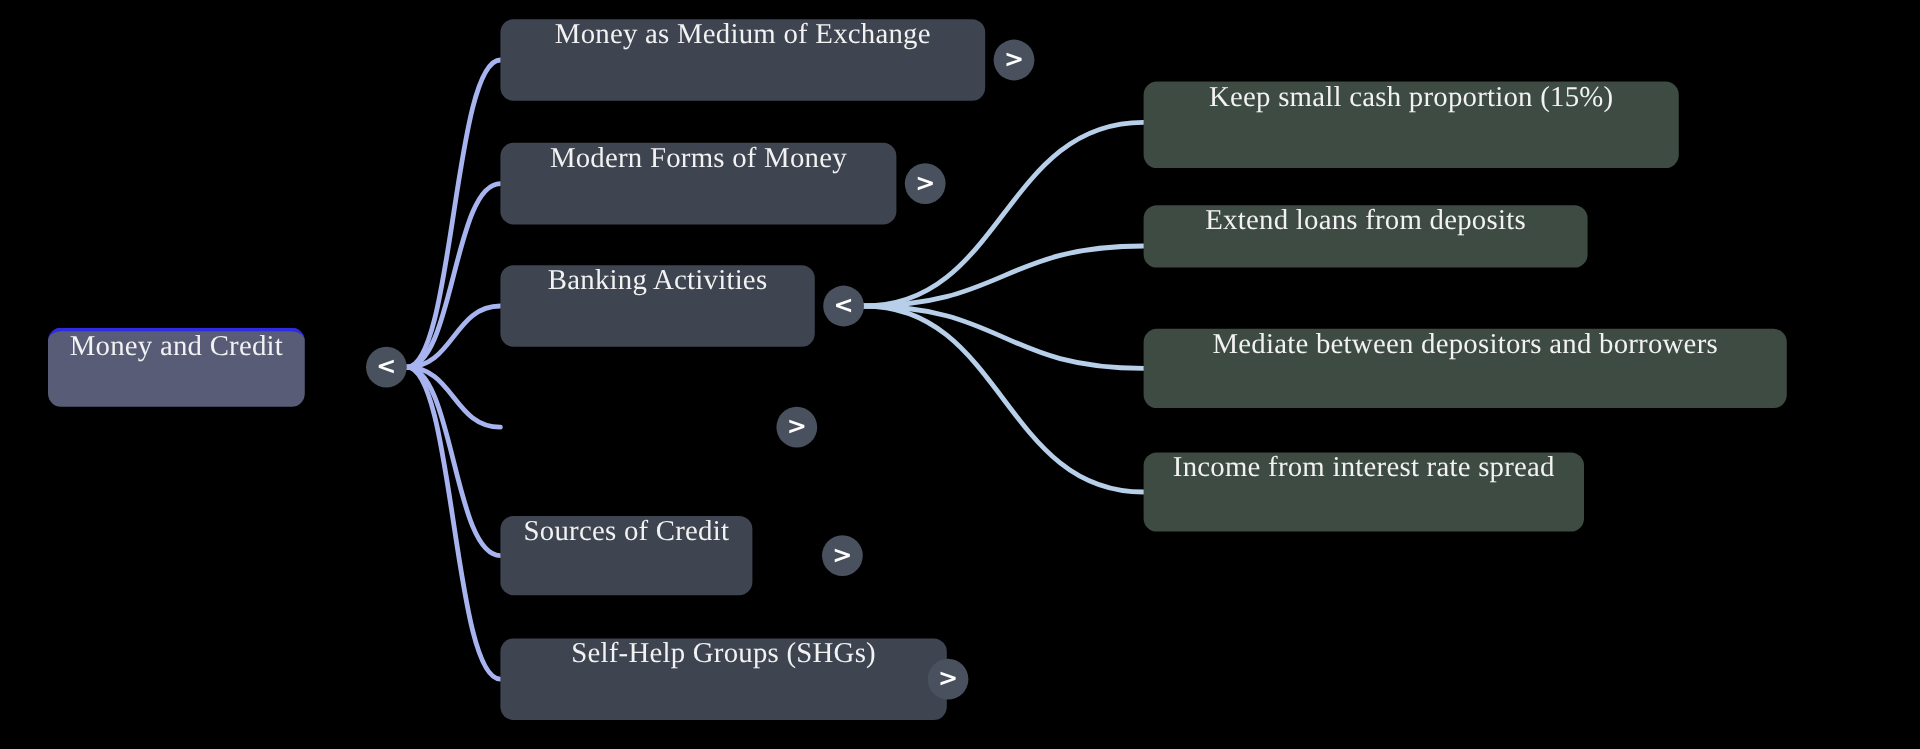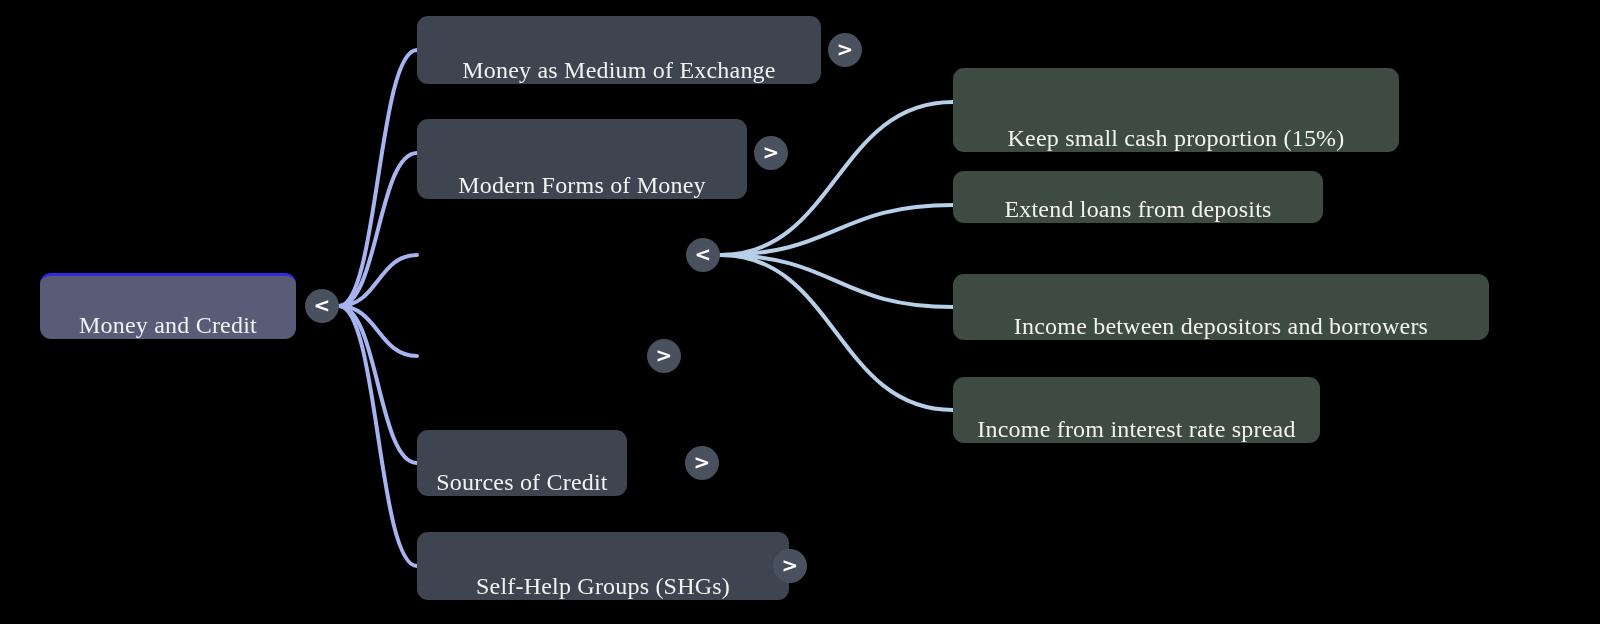--- a/index.html
+++ b/index.html
@@ -5,21 +5,21 @@
   :root{
     --background:#000000; --root-fill:#585c77; --root-accent:#2e2be0;
     --branch-fill:#3e4450; --child-fill:#3d4b43; --toggle-fill:#49505e;
     --text:#f2f2f2; --root-link:#a8b4f0; --banking-link:#b7cfe9;
   }
   html,body{margin:0;padding:0;background:var(--background);}
   .canvas{position:relative;width:1600px;height:624px;background:var(--background);overflow:hidden;
           font-family:"Liberation Serif","DejaVu Serif",serif;color:var(--text);}
   .links{position:absolute;left:0;top:0;width:1600px;height:624px;}
   .links path{fill:none;stroke-width:4;stroke-linecap:round;}
-  .node{position:absolute;display:flex;align-items:flex-end;justify-content:center;
+  .node{position:absolute;display:flex;align-items:flex-start;justify-content:center;
         border-radius:11px;box-sizing:border-box;cursor:pointer;}
   .node span{font-size:24px;letter-spacing:.2px;white-space:nowrap;}
   .node.root{background:var(--root-fill);border-top:3px solid var(--root-accent);}
   .node.branch{background:var(--branch-fill);}
   .node.child{background:var(--child-fill);}
   .toggle{position:absolute;width:34px;height:34px;border-radius:50%;background:var(--toggle-fill);
           color:#ffffff;font-family:"DejaVu Sans","Liberation Sans",sans-serif;font-weight:700;
           font-size:20px;line-height:33px;text-align:center;cursor:pointer;user-select:none;}
 </style>
 </head>
@@ -33,58 +33,61 @@
     <path d="M339,306 C378,306 378,255 417,255" stroke="#a8b4f0"></path>
     <path d="M339,306 C378,306 378,356 417,356" stroke="#a8b4f0"></path>
     <path d="M339,306 C378,306 378,463 417,463" stroke="#a8b4f0"></path>
     <path d="M339,306 C378,306 378,566 417,566" stroke="#a8b4f0"></path>
     <path d="M720,255 C836,255 836,102 953,102" stroke="#b7cfe9"></path>
     <path d="M720,255 C836,255 836,205 953,205" stroke="#b7cfe9"></path>
     <path d="M720,255 C836,255 836,307 953,307" stroke="#b7cfe9"></path>
     <path d="M720,255 C836,255 836,410 953,410" stroke="#b7cfe9"></path>
   </svg>
 
-  <div class="node root" style="left:40px;top:273px;width:256px;height:66px">
+  <div class="node root" style="left:40px;top:273px;width:214px;height:66px">
     <span>Money and Credit</span>
   </div>
   <div class="toggle" style="left:305px;top:289px">&lt;</div>
 
   <div class="node branch" style="left:417px;top:16px;width:404px;height:68px">
     <span>Money as Medium of Exchange</span>
   </div>
   <div class="toggle" style="left:828px;top:33px">&gt;</div>
 
-  <div class="node branch" style="left:417px;top:119px;width:330px;height:80px">
+  <div class="node branch" style="left:417px;top:119px;width:330px;height:68px">
     <span>Modern Forms of Money</span>
   </div>
   <div class="toggle" style="left:754px;top:136px">&gt;</div>
 
+  <div class="node branch" style="left:417px;top:221px;width:262px;height:68px">
+    <span>Banking Activities</span>
+  </div>
   <div class="toggle" style="left:686px;top:238px">&lt;</div>
 
   <div class="toggle" style="left:647px;top:339px">&gt;</div>
 
   <div class="node branch" style="left:417px;top:430px;width:210px;height:66px">
     <span>Sources of Credit</span>
   </div>
   <div class="toggle" style="left:685px;top:446px">&gt;</div>
 
   <div class="node branch" style="left:417px;top:532px;width:372px;height:68px">
     <span>Self-Help Groups (SHGs)</span>
   </div>
   <div class="toggle" style="left:773px;top:549px">&gt;</div>
 
-  <div class="node child" style="left:953px;top:68px;width:446px;height:84px">
+  <div class="node child" style="left:953px;top:68px;width:446px;height:72px">
     <span>Keep small cash proportion (15%)</span>
   </div>
 
   <div class="node child" style="left:953px;top:171px;width:370px;height:52px">
     <span>Extend loans from deposits</span>
   </div>
 
   <div class="node child" style="left:953px;top:274px;width:536px;height:66px">
-    <span>Income between depositors and borrowers</span>
+    <span>Mediate between depositors and borrowers</span>
   </div>
 
   <div class="node child" style="left:953px;top:377px;width:367px;height:66px">
     <span>Income from interest rate spread</span>
   </div>
 
 </div>
 
 </body></html>

